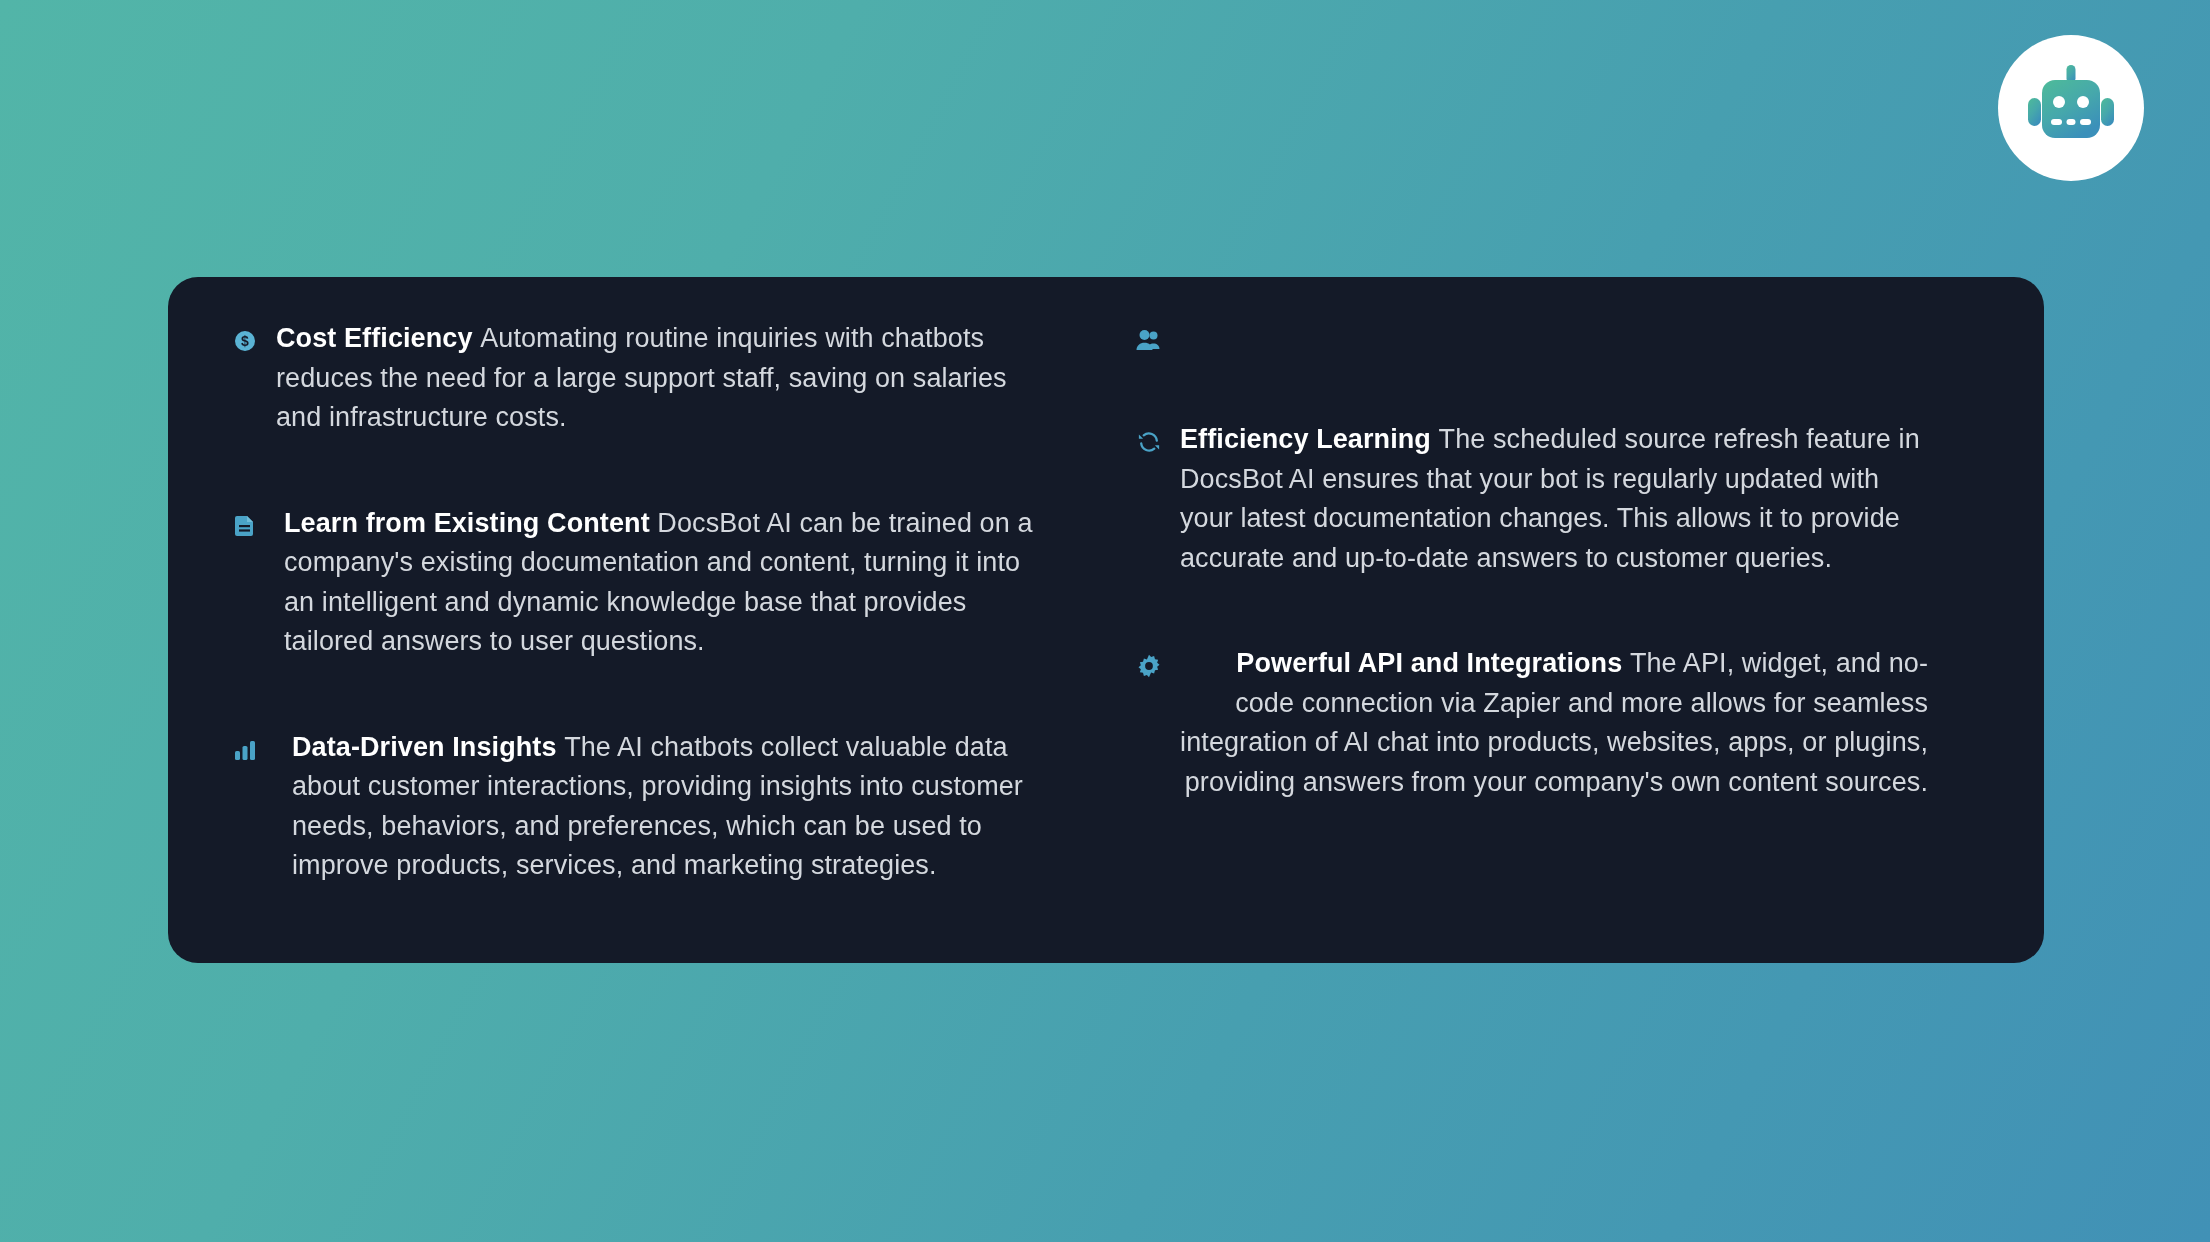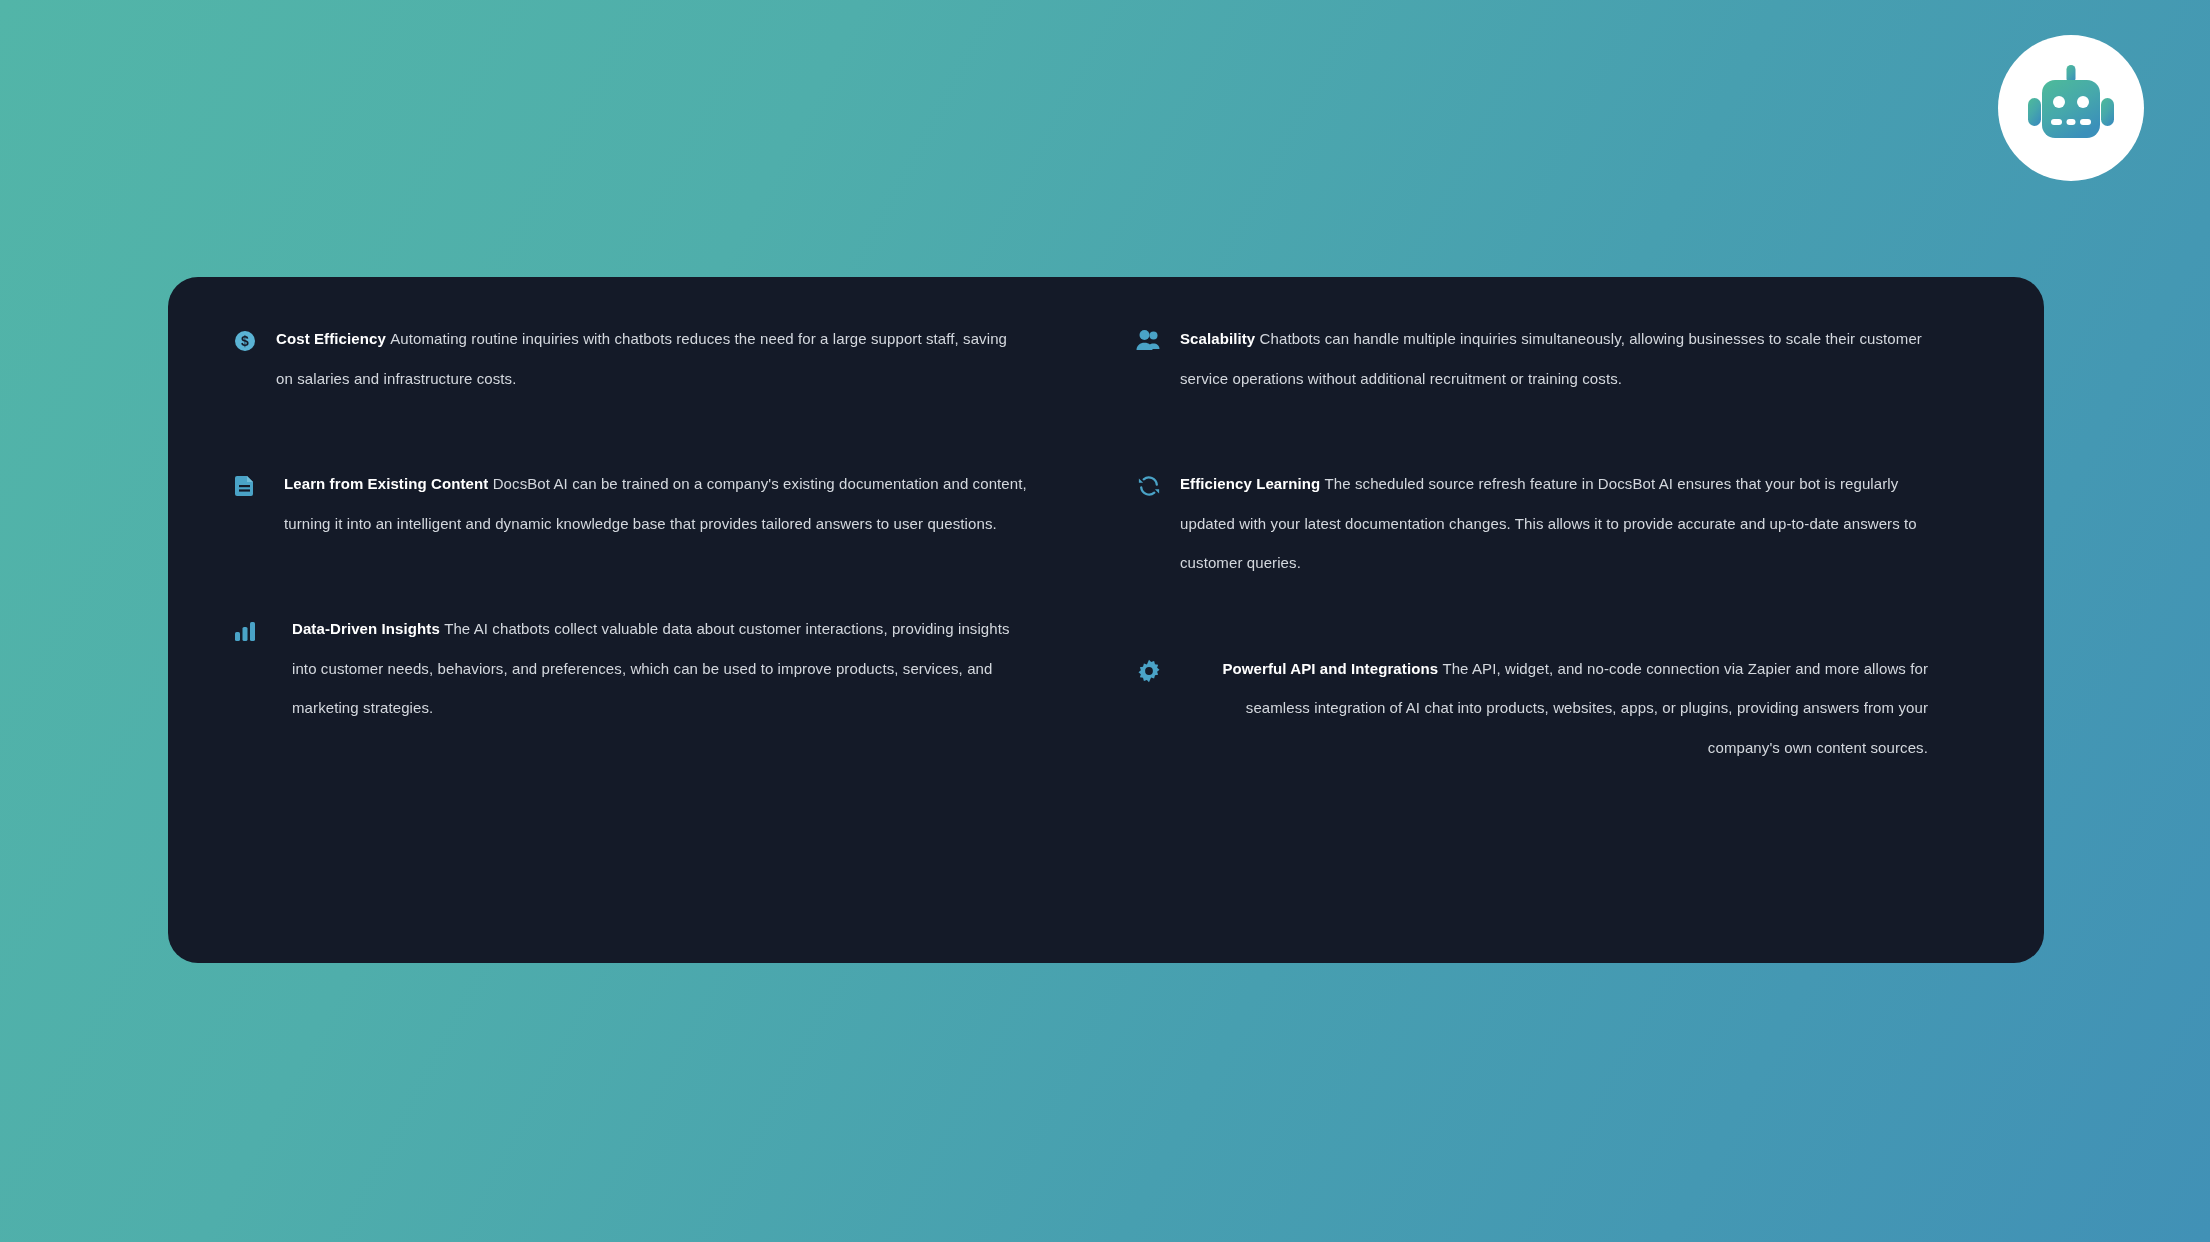--- a/index.html
+++ b/index.html
@@ -69,21 +69,21 @@
     height: 26px;
     margin-top: 9px;
     display: flex;
     align-items: center;
     justify-content: center;
   }
   .feature-icon svg { display: block; }
 
   .feature-text {
     flex: 1 1 auto;
-    font-size: 15px;
+    font-size: 27px;
     line-height: 39.5px;
     color: #d4d8de;
     letter-spacing: 0.1px;
   }
 
   .feature-title {
     font-weight: bold;
     color: #ffffff;
   }
 
@@ -183,24 +183,20 @@
 
       <div class="feature">
         <span class="feature-icon">
           <svg width="26" height="22" viewBox="0 0 26 22" xmlns="http://www.w3.org/2000/svg">
             <circle cx="17.5" cy="5.5" r="4" fill="#4aa3c7"></circle>
             <path d="M11.5 19c0-3.6 2.8-5.6 6-5.6s6 2 6 5.6z" fill="#4aa3c7"></path>
             <circle cx="8.5" cy="5" r="5" fill="#4aa3c7"></circle>
             <path d="M0.5 20c0-4.6 3.6-7.2 8-7.2s8 2.6 8 7.2z" fill="#4aa3c7"></path>
           </svg>
         </span>
-        <div class="feature-text">
-          <span class="feature-title">Scalability </span>
-          <span>Chatbots can handle multiple inquiries simultaneously, allowing businesses to scale their customer service operations without additional recruitment or training costs.</span>
-        </div>
       </div>
 
       <div class="feature">
         <span class="feature-icon">
           <svg width="24" height="24" viewBox="0 0 24 24" xmlns="http://www.w3.org/2000/svg">
             <g fill="none" stroke="#4aa3c7" stroke-width="2.3" stroke-linecap="round">
               <path d="M4.2 13.4a8 8 0 0 0 13.1 5.3"></path>
               <path d="M19.8 10.6a8 8 0 0 0-13.1-5.3"></path>
             </g>
             <path d="M17.9 15.2h4.2v4.2z" fill="#4aa3c7"></path>

